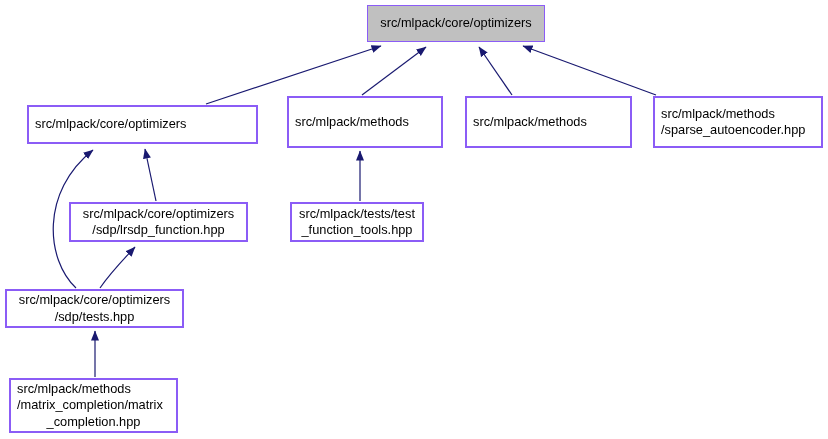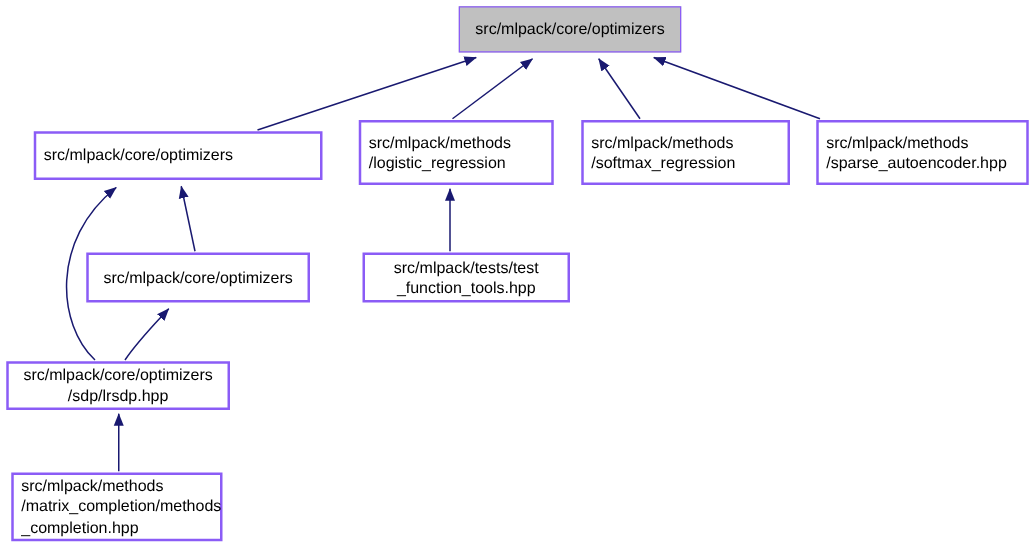--- a/index.html
+++ b/index.html
@@ -36,30 +36,30 @@
     justify-content: center;
     white-space: nowrap;
     cursor: pointer;
   }
   .node.highlight {
     background: #c0c0c0;
     border-width: 1.5px;
   }
   .node .ln { text-align: left; }
   .node.center .ln { text-align: center; }
-  .node .ln.c { }
+  .node .ln.c { text-align: center; }
 
   
   #n-lbfgs          { left: 367px; top:   5px; width: 178px; height: 37px; }
   #n-aug            { left:  27px; top: 105px; width: 231px; height: 39px; }
   #n-logistic       { left: 287px; top:  96px; width: 156px; height: 52px; }
   #n-softmax        { left: 465px; top:  96px; width: 167px; height: 52px; }
   #n-sparse         { left: 653px; top:  96px; width: 170px; height: 52px; }
   #n-lrsdp-function { left:  69px; top: 202px; width: 179px; height: 40px; }
-  #n-test-tools     { left: 290px; top: 202px; width: 166px; height: 40px; }
+  #n-test-tools     { left: 290px; top: 202px; width: 134px; height: 40px; }
   #n-lrsdp          { left:   5px; top: 289px; width: 179px; height: 39px; }
   #n-matrix         { left:   9px; top: 378px; width: 169px; height: 55px; }
 </style>
 </head>
 <body>
 
 <div id="graph">
 
   <svg id="edges" width="828" height="439" viewBox="0 0 828 439" xmlns="http://www.w3.org/2000/svg">
     <defs>
@@ -81,46 +81,45 @@
   <div id="n-lbfgs" class="node highlight center">
     <div class="ln">src/mlpack/core/optimizers</div>
   </div>
 
   <div id="n-aug" class="node">
     <div class="ln">src/mlpack/core/optimizers</div>
   </div>
 
   <div id="n-logistic" class="node">
     <div class="ln">src/mlpack/methods</div>
-    <div class="ln">/logistic_regression</div>
   </div>
 
   <div id="n-softmax" class="node">
     <div class="ln">src/mlpack/methods</div>
-    <div class="ln">/softmax_regression</div>
   </div>
 
   <div id="n-sparse" class="node">
     <div class="ln">src/mlpack/methods</div>
     <div class="ln">/sparse_autoencoder.hpp</div>
   </div>
 
   <div id="n-lrsdp-function" class="node center">
     <div class="ln">src/mlpack/core/optimizers</div>
+    <div class="ln">/sdp/lrsdp_function.hpp</div>
   </div>
 
   <div id="n-test-tools" class="node center">
     <div class="ln">src/mlpack/tests/test</div>
     <div class="ln">_function_tools.hpp</div>
   </div>
 
   <div id="n-lrsdp" class="node center">
     <div class="ln">src/mlpack/core/optimizers</div>
-    <div class="ln">/sdp/lrsdp.hpp</div>
+    <div class="ln">/sdp/tests.hpp</div>
   </div>
 
   <div id="n-matrix" class="node">
     <div class="ln">src/mlpack/methods</div>
-    <div class="ln">/matrix_completion/methods</div>
+    <div class="ln">/matrix_completion/matrix</div>
     <div class="ln c">_completion.hpp</div>
   </div>
 
 </div>
 
 </body></html>

